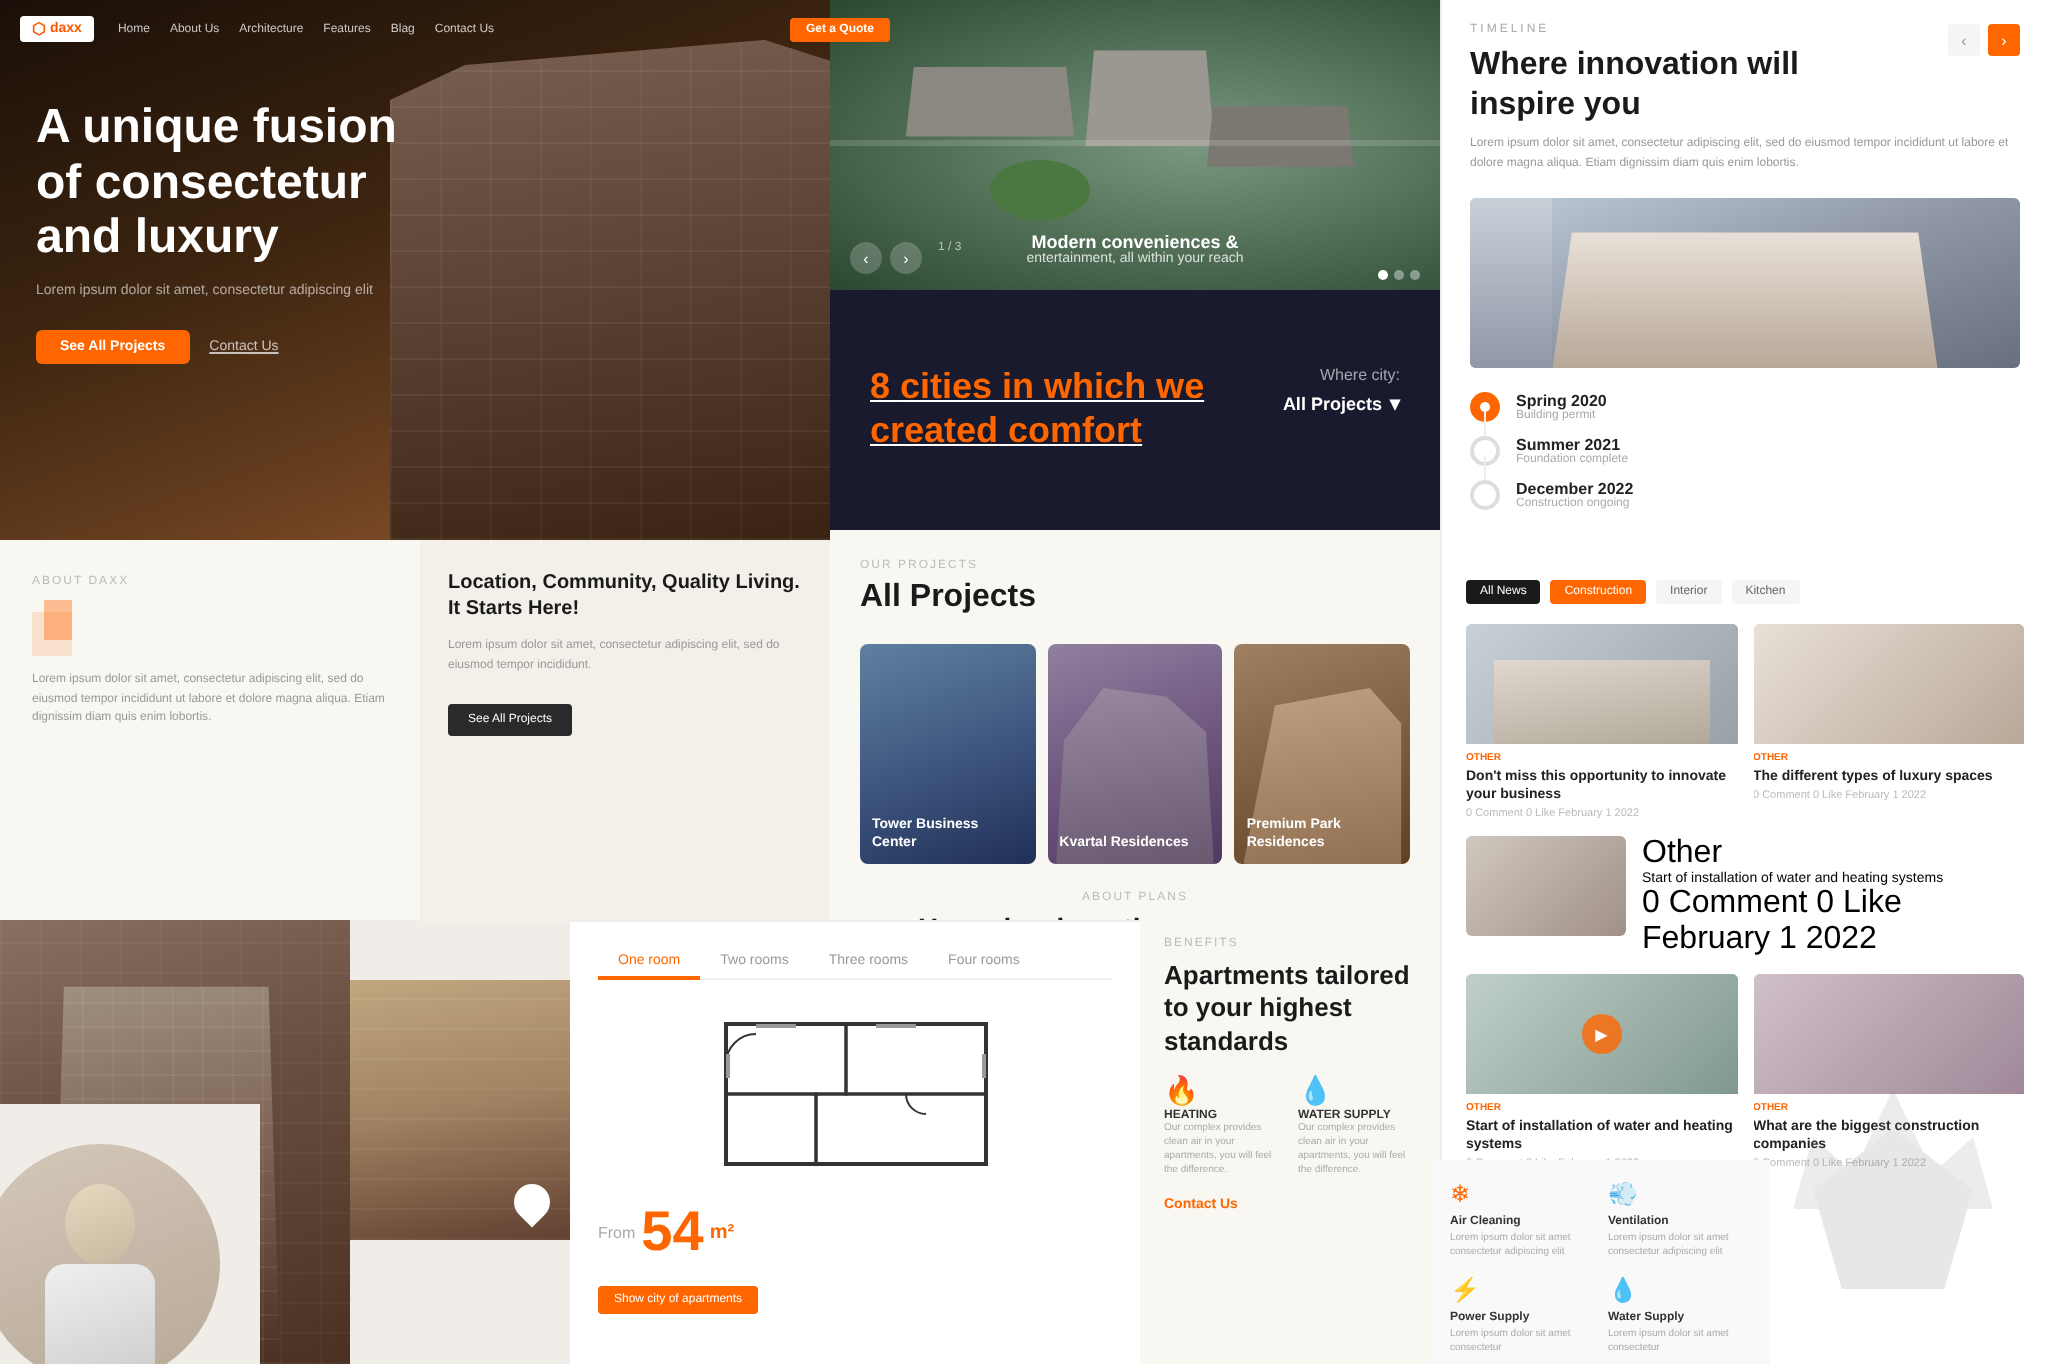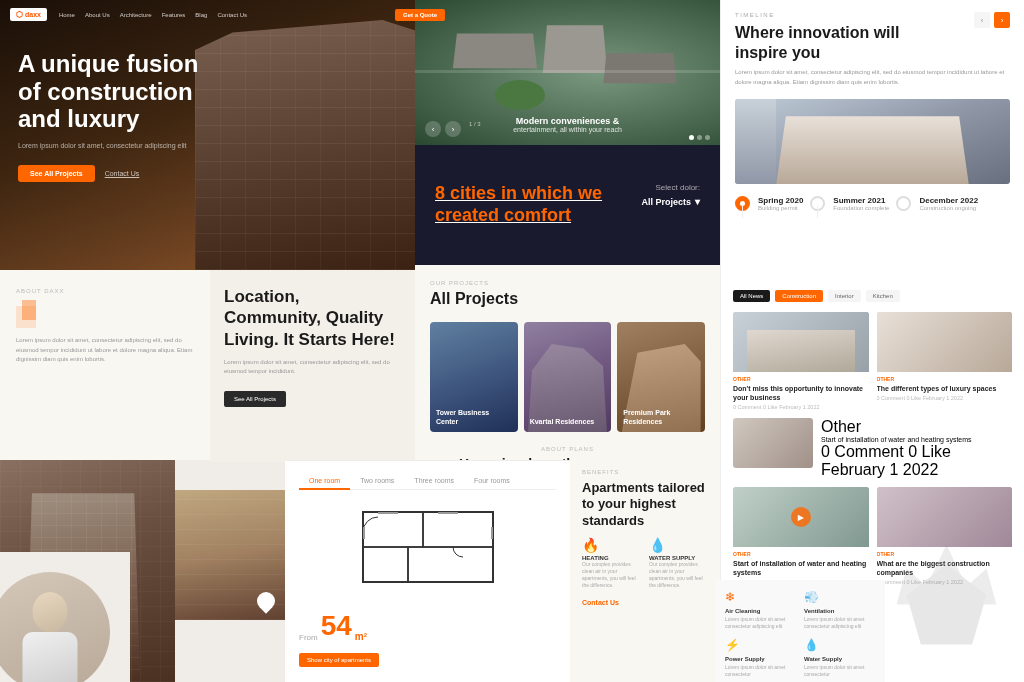--- a/index.html
+++ b/index.html
@@ -282,21 +282,21 @@
     .s-timeline .tl-img::after {
       content: '';
       position: absolute;
       top: 0; bottom: 0; left: 0;
       width: 15%;
       background: linear-gradient(180deg, #c8d0d8 0%, #9098a8 100%);
     }
 
     .tl-list {
       display: flex;
-      flex-direction: row;
+      flex-direction: column;
       gap: 7px;
     }
 
     .tl-entry {
       display: flex;
       align-items: flex-start;
       gap: 8px;
       position: relative;
     }
 
@@ -428,21 +428,21 @@
     .s-location {
       position: absolute;
       left: 210px; top: 270px;
       width: 205px;
       height: 192px;
       background: #f3f0ea;
       padding: 16px 14px;
     }
 
     .s-location .loc-heading {
-      font-size: 17px;
+      font-size: 10px;
       font-weight: 800;
       color: #1a1a1a;
       line-height: 1.25;
       margin-bottom: 8px;
     }
 
     .s-location .loc-text {
       font-size: 6px;
       color: #999;
       line-height: 1.6;
@@ -715,23 +715,23 @@
     }
 
     
     .fp-svg {
       width: 140px;
       height: 80px;
     }
 
     .s-floorplan .fp-area {
       display: flex;
-      align-items: flex-end;
+      align-items: center;
       gap: 3px;
-      margin-top: 18px;
+      margin-top: 8px;
     }
 
     .s-floorplan .fp-prefix {
       font-size: 8px;
       color: #aaa;
     }
 
     .s-floorplan .fp-number {
       font-size: 28px;
       font-weight: 900;
@@ -1048,21 +1048,21 @@
         <span>Features</span>
         <span>Blag</span>
         <span>Contact Us</span>
       </div>
       <div class="nav-cta">Get a Quote</div>
     </div>
     <div class="building-shape"></div>
     <div class="hero-text">
       <div class="hero-heading">
         <span>A unique fusion</span><br>
-        <span>of construction</span><br>
+        <span>of consectetur</span><br>
         <span>and luxury</span>
       </div>
       <div class="hero-sub">Lorem ipsum dolor sit amet, consectetur adipiscing elit</div>
       <div class="hero-btns">
         <div class="btn-orange">See All Projects</div>
         <div class="btn-link">Contact Us</div>
       </div>
     </div>
   </div>
 
@@ -1150,21 +1150,21 @@
     <div class="map-pin"></div>
   </div>
 
   <div class="s-cities">
     <div class="cities-top">
       <div class="cities-heading">
         <span style="color:#ff6600;">8</span>
         <span> cities in which we<br>created comfort</span>
       </div>
       <div class="select-city">
-        <div class="select-city-label">Select dolor:</div>
+        <div class="select-city-label">Where city:</div>
         <div class="select-city-value">All Projects</div>
       </div>
     </div>
   </div>
 
   <div class="s-projects">
     <div class="proj-tag">Our Projects</div>
     <div class="proj-heading">All Projects</div>
     <div class="proj-grid">
       <div class="proj-card proj-card-1">

